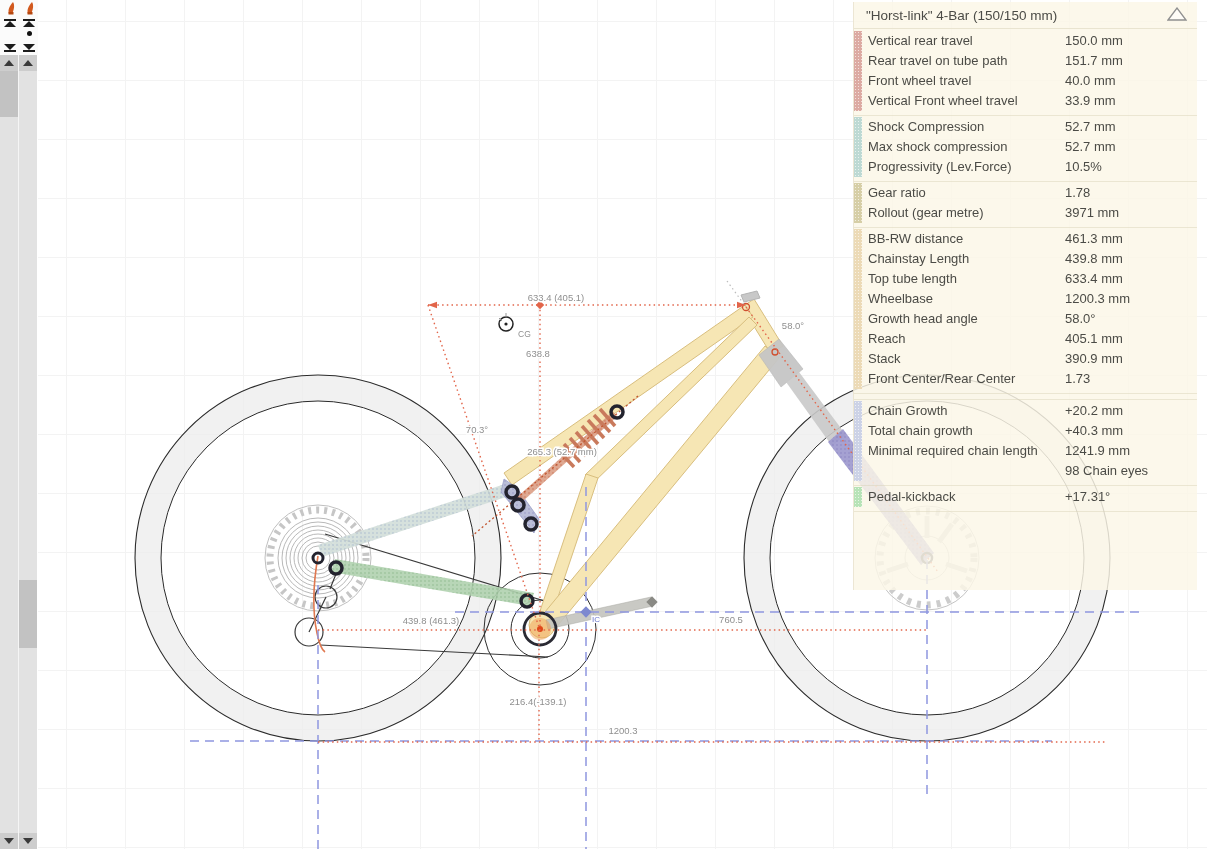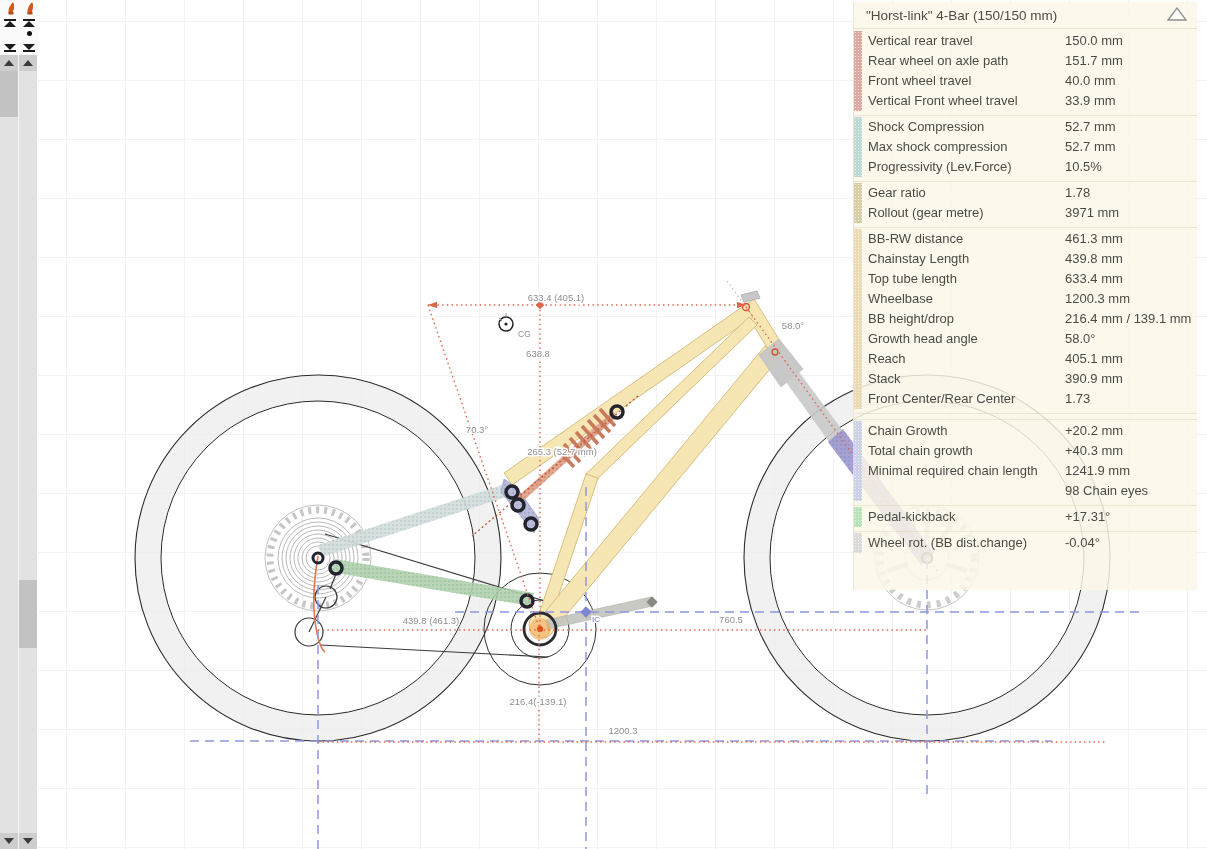--- a/index.html
+++ b/index.html
@@ -313,21 +313,21 @@
   </svg>
   <div>
       <div class="p-sec first">
         <div class="stripe" style="background-color: rgb(220, 170, 162);"></div>
         <div class="rows">
           <div class="p-row">
             <span class="p-label">Vertical rear travel</span>
             <span class="p-value">150.0 mm</span>
           </div>
           <div class="p-row">
-            <span class="p-label">Rear wheel on axle path</span>
+            <span class="p-label">Rear travel on tube path</span>
             <span class="p-value">151.7 mm</span>
           </div>
           <div class="p-row">
             <span class="p-label">Front wheel travel</span>
             <span class="p-value">40.0 mm</span>
           </div>
           <div class="p-row">
             <span class="p-label">Vertical Front wheel travel</span>
             <span class="p-value">33.9 mm</span>
           </div>
@@ -376,24 +376,20 @@
           </div>
           <div class="p-row">
             <span class="p-label">Top tube length</span>
             <span class="p-value">633.4 mm</span>
           </div>
           <div class="p-row">
             <span class="p-label">Wheelbase</span>
             <span class="p-value">1200.3 mm</span>
           </div>
           <div class="p-row">
-            <span class="p-label">BB height/drop</span>
-            <span class="p-value">216.4 mm / 139.1 mm</span>
-          </div>
-          <div class="p-row">
             <span class="p-label">Growth head angle</span>
             <span class="p-value">58.0°</span>
           </div>
           <div class="p-row">
             <span class="p-label">Reach</span>
             <span class="p-value">405.1 mm</span>
           </div>
           <div class="p-row">
             <span class="p-label">Stack</span>
             <span class="p-value">390.9 mm</span>
@@ -432,21 +428,15 @@
         <div class="stripe" style="background-color: rgb(183, 227, 183);"></div>
         <div class="rows">
           <div class="p-row">
             <span class="p-label">Pedal-kickback</span>
             <span class="p-value">+17.31°</span>
           </div>
         </div>
       </div>
       <div class="p-sec">
         <div class="stripe" style="background-color: rgb(218, 218, 218);"></div>
-        <div class="rows">
-          <div class="p-row">
-            <span class="p-label">Wheel rot. (BB dist.change)</span>
-            <span class="p-value">-0.04°</span>
-          </div>
-        </div>
       </div>
     </div>
 </div>
 
 </body></html>

